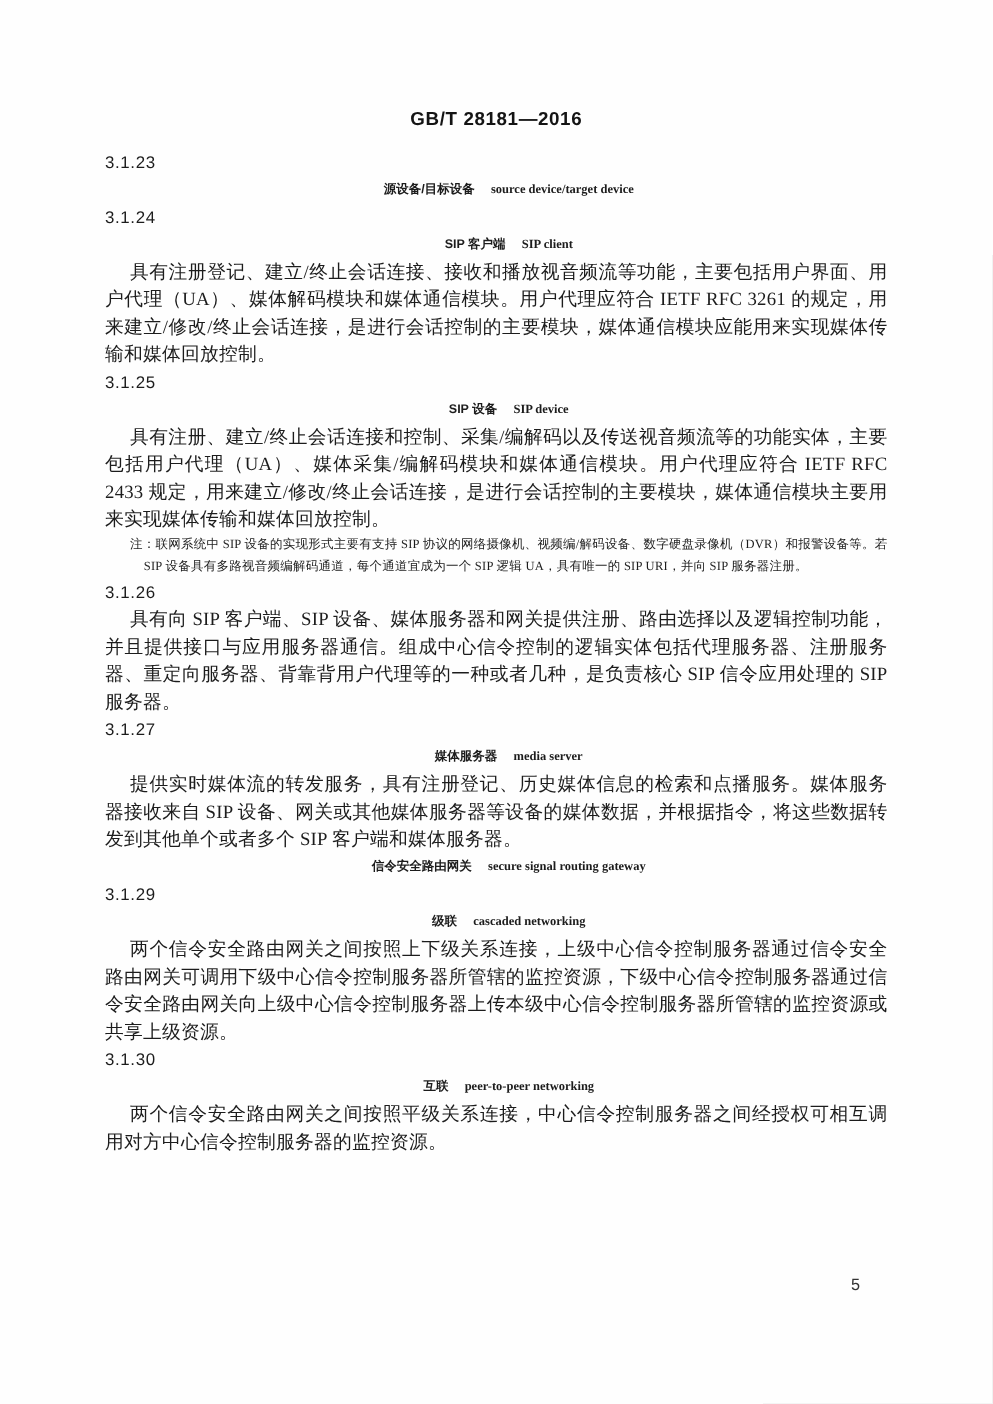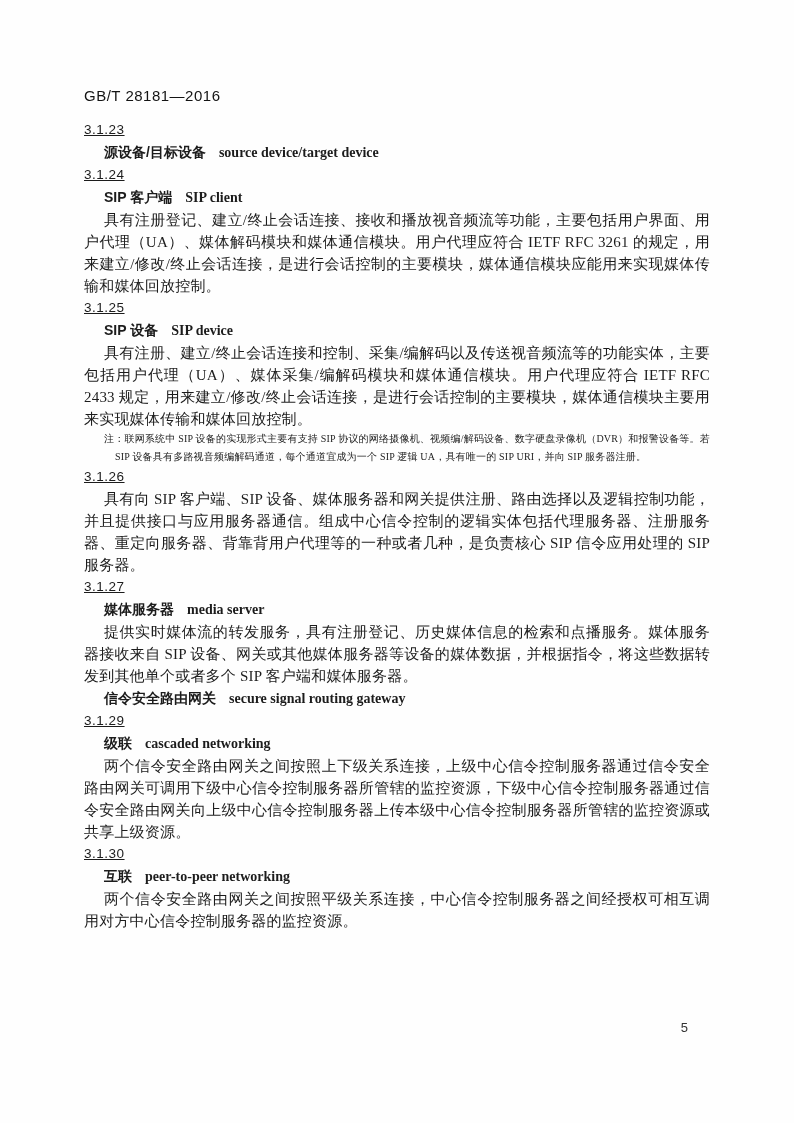--- a/index.html
+++ b/index.html
@@ -17,41 +17,41 @@
     color: #1c1c1c;
     font-family: "Liberation Serif", "DejaVu Serif", serif;
   }
   .content {
     position: absolute;
     left: 84px;
     top: 88px;
     width: 626px;
   }
   .doc-header {
-    text-align: left;
+    text-align: center;
     font-family: "Liberation Sans", "DejaVu Sans", sans-serif;
-    font-weight: normal;
+    font-weight: bold;
     font-size: 15px;
     letter-spacing: 0.5px;
     line-height: 16px;
     margin-bottom: 15px;
     color: #141414;
   }
   .sec-num {
     font-family: "Liberation Sans", "DejaVu Sans", sans-serif;
     font-size: 13.5px;
     line-height: 22px;
     letter-spacing: 0.5px;
-    text-decoration: underline;
   }
   .sec-term {
-    font-size: 14px;
+    font-size: 10px;
     font-weight: bold;
     line-height: 22px;
     padding-left: 20px;
+    text-align: center;
   }
   .term-zh {
     font-family: "Liberation Sans", "DejaVu Sans", sans-serif;
   }
   .term-en {
     font-family: "Liberation Serif", "DejaVu Serif", serif;
     margin-left: 13px;
   }
   .sec-body {
     margin: 0;

